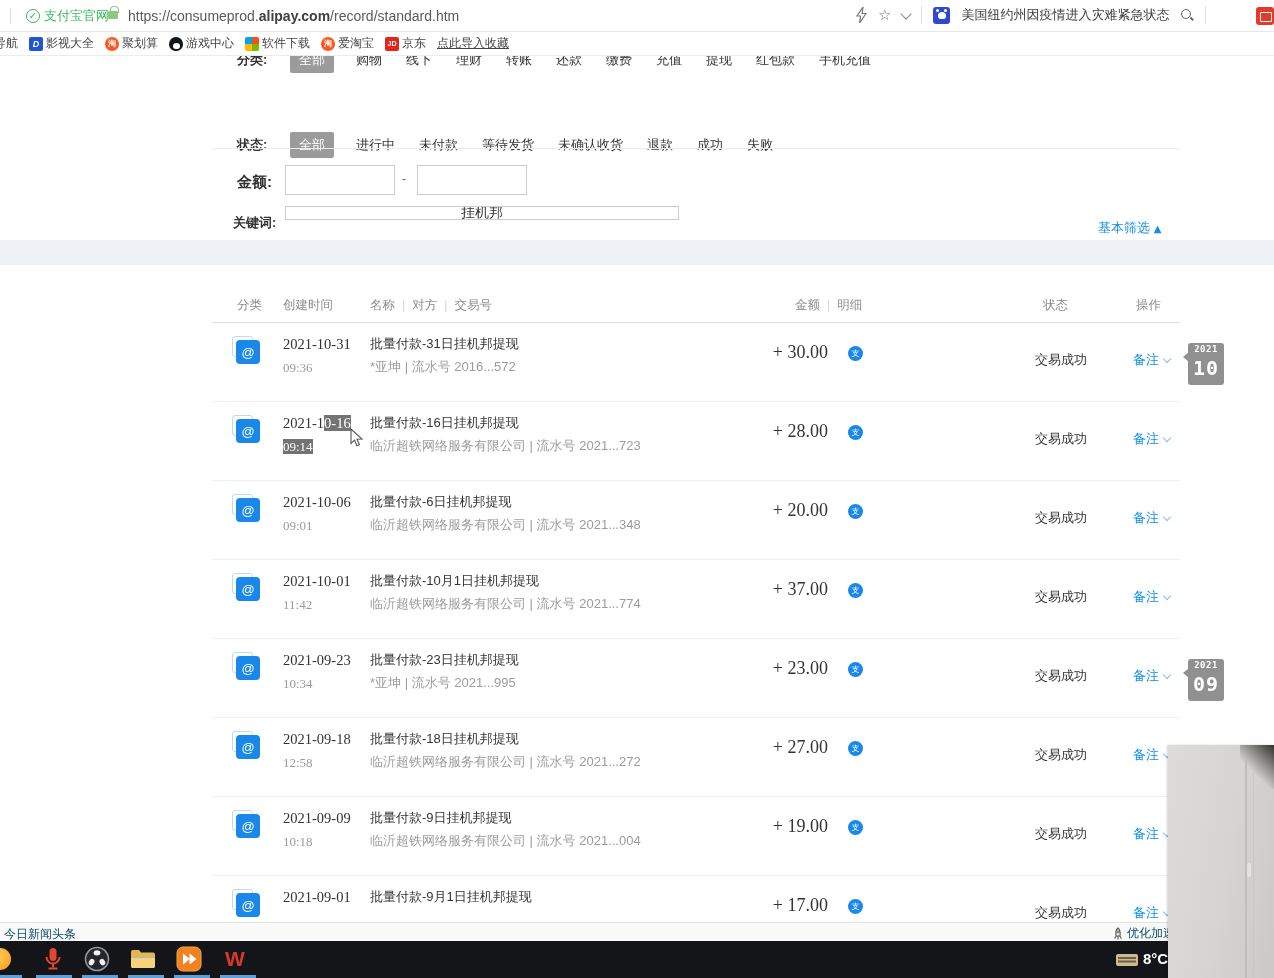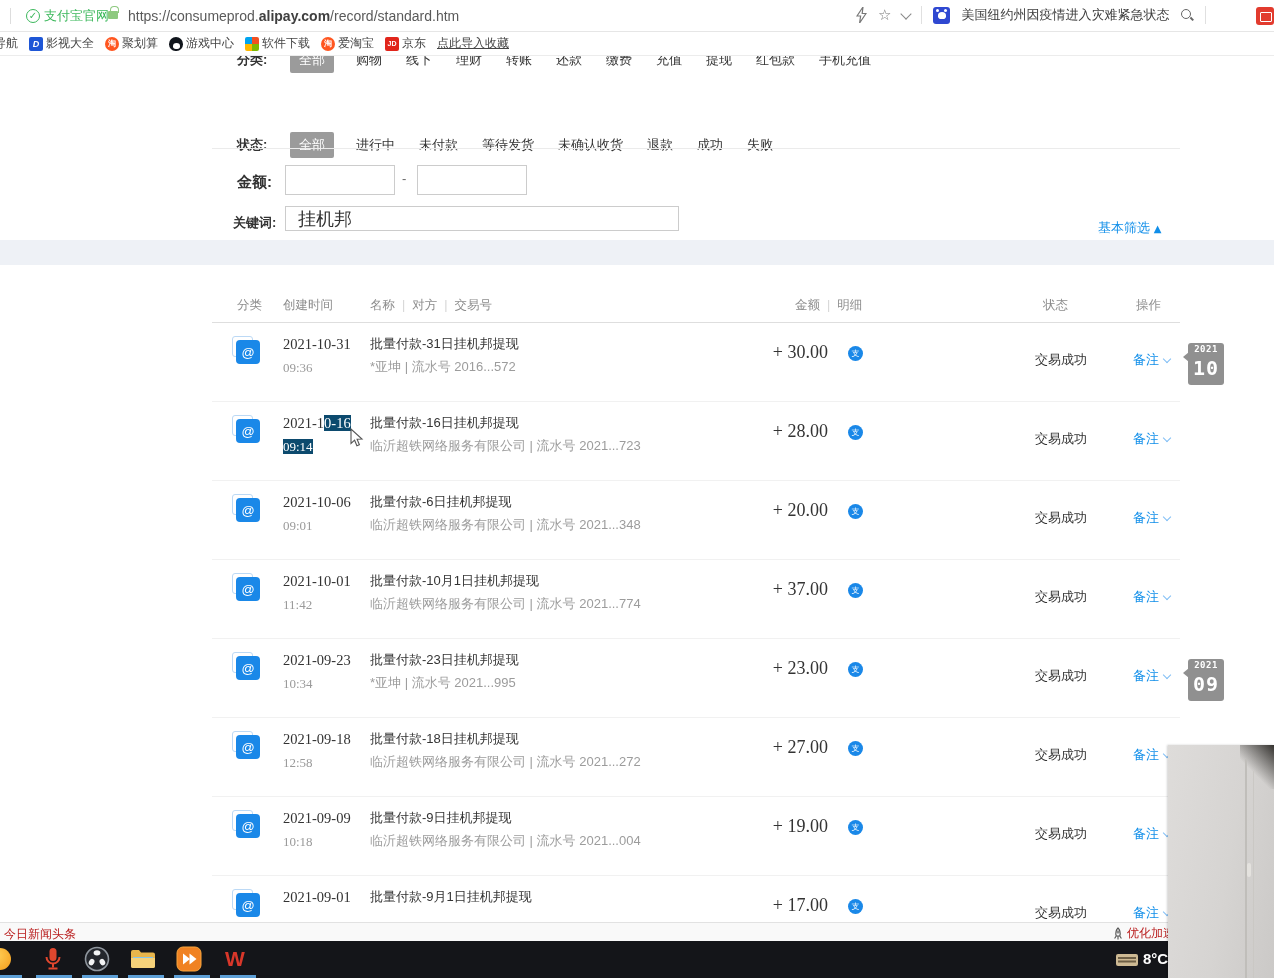--- a/index.html
+++ b/index.html
@@ -70,23 +70,23 @@
   .cats-row { top:-9px; }
   .status-row { top:40px;margin-top:36px; }
   .flt-divider { position:absolute; left:212px; top:92px; width:968px; border-top:1px solid #ebebeb; }
   .amt-label { position:absolute; left:237px; top:117px; font-size:15px; font-weight:bold; color:#333; }
   .amt-input1 { position:absolute; left:285px; top:109px; width:110px; height:30px;
                 border:1px solid #ccc; background:#fff; }
   .amt-dash { position:absolute; left:402px; top:115px; font-size:13px; color:#666; }
   .amt-input2 { position:absolute; left:417px; top:109px; width:110px; height:30px;
                 border:1px solid #ccc; background:#fff; }
   .kw-label { position:absolute; left:233px; top:158px; font-size:13px; font-weight:bold; color:#333; }
-  .kw-input { position:absolute; left:285px; top:150px; width:394px; height:25px;
-              border:1px solid #ccc; background:#fff; font-size:18px; color:#333; padding:0 12px;
-              font-family:"Liberation Sans", sans-serif; }
+  .kw-input { position:absolute; left:285px; top:150px; width:394px; height:14px;
+              border:1px solid #ccc; background:#fff; font-size:14px; color:#333; padding:0 12px;
+              font-family:"Liberation Sans", sans-serif;text-align:center; }
   .basic-filter { position:absolute; left:1098px; top:163px; font-size:13px; color:#108ee9;
                   cursor:pointer; }
   .basic-filter .up { font-size:10px; font-family:"DejaVu Sans", sans-serif; }
   .gray-band { position:absolute; left:0; top:184px; width:1274px; height:25px; background:#eef1f6; }
 
   
   .th { position:absolute; top:241px; font-size:12.5px; color:#8c8c8c; white-space:nowrap; }
   .th .pipe { color:#d5d5d5; padding:0 7px; }
   .thead-border { position:absolute; left:212px; top:266px; width:968px; border-top:1px solid #dedede; }
 
@@ -98,21 +98,21 @@
   .cat-ico { position:absolute; left:236px; top:17px; width:26px; height:26px; }
   .cat-ico .back { position:absolute; left:-4px; top:-4px; width:21px; height:21px; background:#fff;
                    border:1px solid #bcd9f5; border-radius:3px; }
   .cat-ico .front { position:absolute; left:0; top:0; width:24px; height:24px; background:#1a88e8;
                     border-radius:4px; color:#fff; font-size:13px; display:flex; align-items:center;
                     justify-content:center; }
   .r-date { position:absolute; left:283px; top:13px; font-family:"Liberation Serif", serif;
             font-size:14.5px; color:#333; }
   .r-time { position:absolute; left:283px; top:37px; font-family:"Liberation Serif", serif;
             font-size:13px; color:#9a9a9a; }
-  .sel { background:#0c4a6e; color:#fff; }
+  .sel { background:#737373; color:#fff; }
   .r-title { position:absolute; left:370px; top:12px; font-size:13px; color:#333; }
   .r-sub { position:absolute; left:370px; top:35px; font-size:13px; color:#9c9c9c; }
   .r-amount { position:absolute; left:688px; top:19px; width:140px; text-align:right;
               font-family:"Liberation Serif", serif; font-size:18px; color:#333; }
   .r-detail { position:absolute; left:848px; top:23px; width:15px; height:15px; background:#1a88e8;
               border-radius:50%; color:#fff; font-size:8px; display:flex; align-items:center;
               justify-content:center; cursor:pointer; }
   .r-status { position:absolute; left:1035px; top:28px; font-size:13px; color:#333; }
   .r-action { position:absolute; left:1133px; top:28px; font-size:13px; color:#108ee9; cursor:pointer; }
   .r-action .achev { display:inline-block; width:6px; height:6px; border-right:1.5px solid #7fbef5;
@@ -122,21 +122,21 @@
              border-radius:3px; text-align:center; }
   .m-badge::before { content:""; position:absolute; left:-5px; top:9px; border-top:5px solid transparent;
                      border-bottom:5px solid transparent; border-right:6px solid #909090; }
   .m-badge .yr { font-family:"DejaVu Sans Mono", monospace; font-size:9px; font-weight:bold;
                  color:#fff; line-height:13px; letter-spacing:0.5px; }
   .m-badge .mo { font-family:"DejaVu Sans Mono", monospace; font-size:20px; font-weight:bold;
                  color:#fff; line-height:24px; letter-spacing:1px; }
 
   
   .news-bar { position:absolute; left:0; top:922px; width:1274px; height:19px; background:#f9f9f9;
-              border-top:1px solid #e2e2e2; z-index:20; font-size:12px; color:#b91c1c; }
+              border-top:1px solid #e2e2e2; z-index:20; font-size:12px; color:#0c4a6e; }
   .news-left { position:absolute; left:4px; top:3px; }
   .speed-up { position:absolute; left:1112px; top:2px; display:flex; align-items:center; gap:3px; }
   .rocket svg { display:block; }
   .taskbar { position:absolute; left:0; top:941px; width:1274px; height:37px; background:#141519;
              z-index:30; }
   .tb-partial { position:absolute; left:-11px; top:7px; width:22px; height:22px; border-radius:50%;
                 background:radial-gradient(circle at 35% 35%, #ffcf57, #f39c1a); }
   .tb-ic { position:absolute; top:5px; width:26px; height:26px; }
   .tb-bar { position:absolute; bottom:0; height:3px; width:36px; background:#5d9fd6; }
   .tb-wps { font-size:21px; font-weight:bold; color:#d8372a; line-height:26px; text-align:center; }

